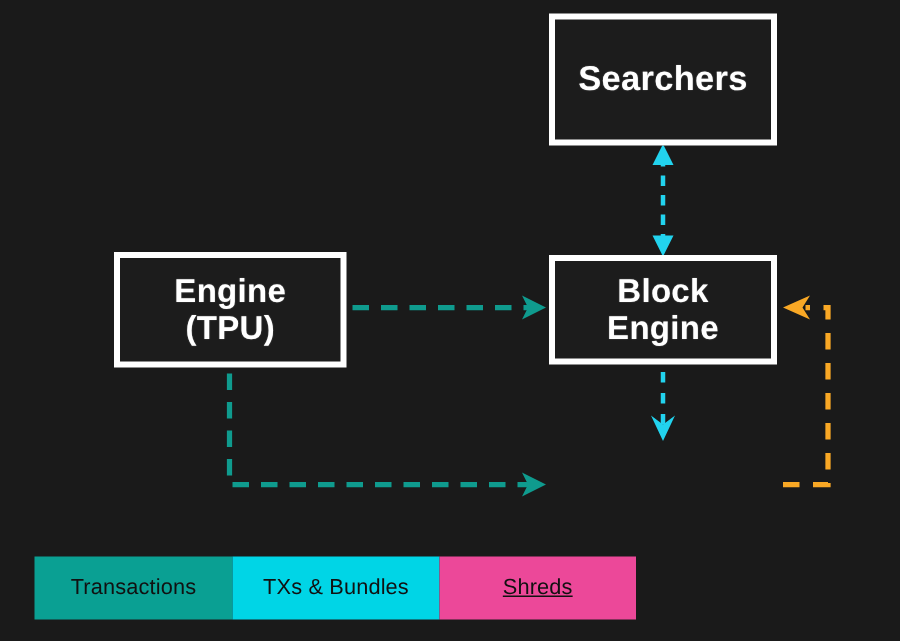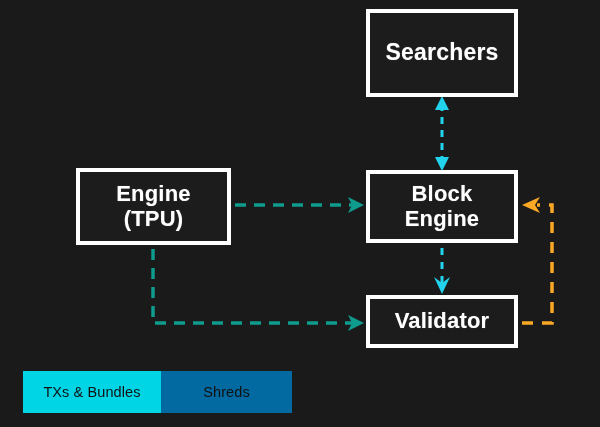--- a/index.html
+++ b/index.html
@@ -124,26 +124,26 @@
   <div class="node" id="node-relayer">
     <span class="node-label">Engine
 (TPU)</span>
   </div>
 
   <div class="node" id="node-block-engine">
     <span class="node-label">Block
 Engine</span>
   </div>
 
-  <div class="node" id="node-validator">
-    <span class="node-label">Validator</span>
-  </div>
 
   <div id="legend">
+    <div class="legend-seg" id="legend-seg-0" style="background: rgb(10, 160, 147);">
+      <span>Transactions</span>
+    </div>
     <div class="legend-seg" id="legend-seg-1" style="background: rgb(0, 213, 230);">
       <span>TXs &amp; Bundles</span>
     </div>
-    <div class="legend-seg" id="legend-seg-2" style="background: #0369a1;">
+    <div class="legend-seg" id="legend-seg-2" style="background: #ec4899; text-decoration: underline;">
       <span>Shreds</span>
     </div>
   </div>
 
 </div>
 
 </body></html>

